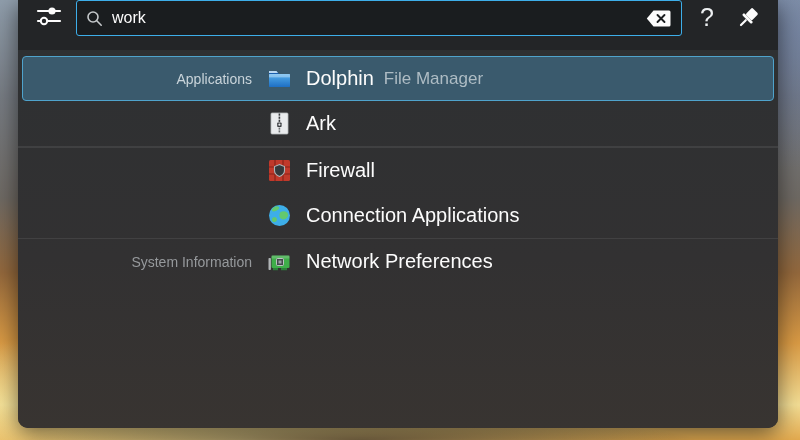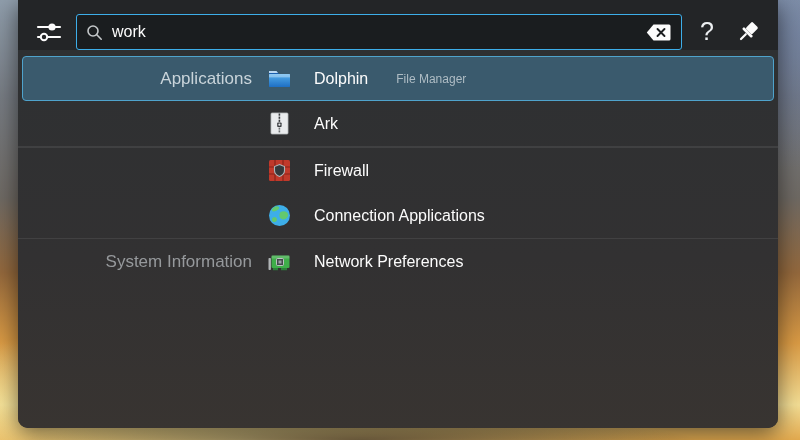--- a/index.html
+++ b/index.html
@@ -27,21 +27,21 @@
     border-radius:0 0 10px 10px;
     box-shadow:0 6px 22px rgba(0,0,0,0.55);
     display:flex; flex-direction:column;
     overflow:hidden;
   }
 
   
   .header {
     height:50px; flex:0 0 50px;
     background:#232527;
-    display:flex; align-items:flex-end;
+    display:flex; align-items:flex-start;
     padding:0 12px 0 14px;
   }
   .icon-btn { background:none; border:none; cursor:pointer; display:flex; align-items:center; justify-content:center; }
   .sliders-btn { width:34px; height:34px; margin-right:10px; }
   .searchbox {
     flex:1; height:36px;
     background:#1a1d1f;
     border:1px solid #3daee9;
     border-radius:3px;
     display:flex; align-items:center;
@@ -75,27 +75,27 @@
   }
   .row.selected {
     margin:0 4px;
     background:#3a5a6d;
     border:1px solid #4fa3cc;
     border-radius:4px;
   }
   .row .category {
     width:248px; flex:0 0 248px;
     text-align:right; padding-right:15px;
-    color:#96999c; font-size:17px;
+    color:#96999c; font-size:14px;
     white-space:nowrap;
   }
   .row.selected .category { color:#c9d4da; width:244px; flex-basis:244px; }
   .row .ricon { width:25px; height:25px; flex:0 0 25px; display:flex; }
-  .row .label { color:#fcfcfc; font-size:16px; margin-left:22px; white-space:nowrap; }
-  .row .sublabel { color:#9aa1a6; font-size:12px; margin-left:28px; white-space:nowrap; }
+  .row .label { color:#fcfcfc; font-size:20px; margin-left:14px; white-space:nowrap; }
+  .row .sublabel { color:#9aa1a6; font-size:17px; margin-left:10px; white-space:nowrap; }
   .row.selected .sublabel { color:#aebcc4; }
 </style>
 </head>
 <body>
 
 <div class="wallpaper">
   <div class="hill"></div>
 </div>
 
 <div class="krunner">

